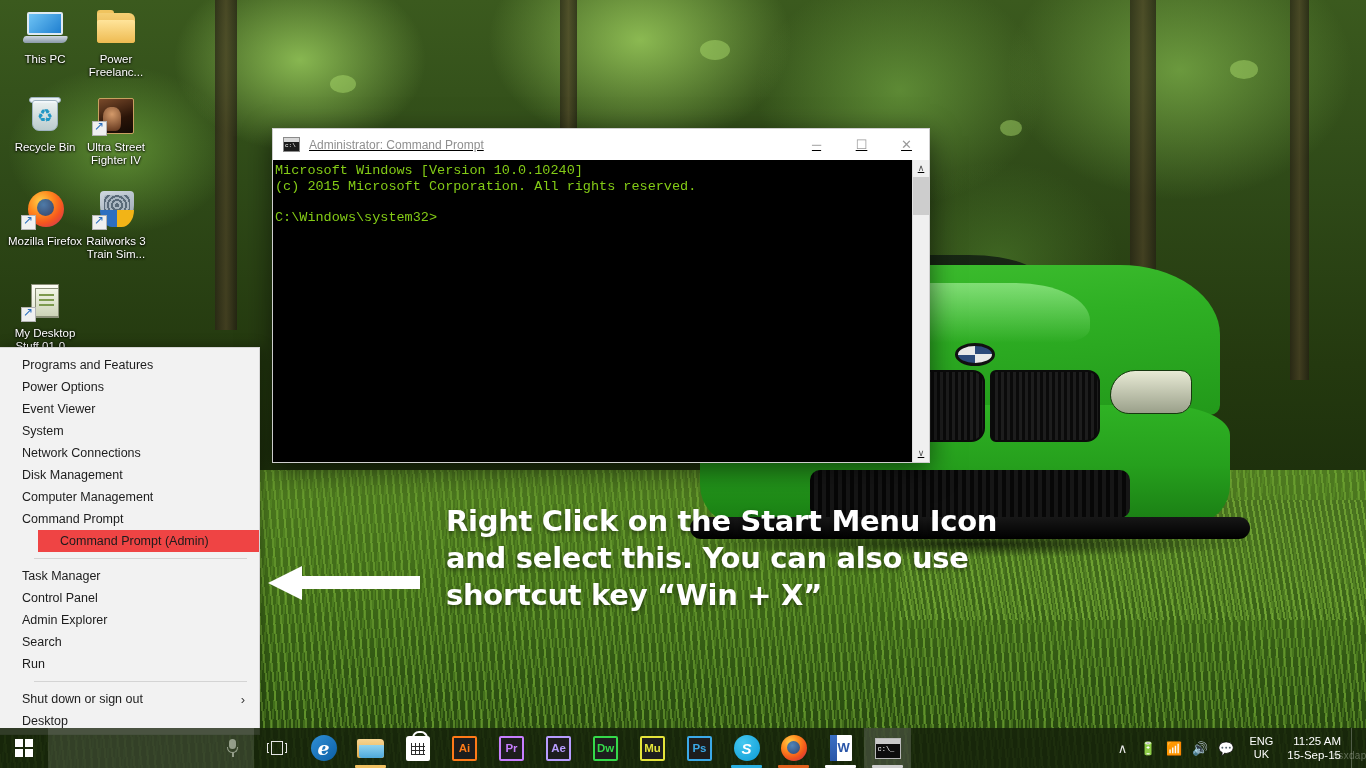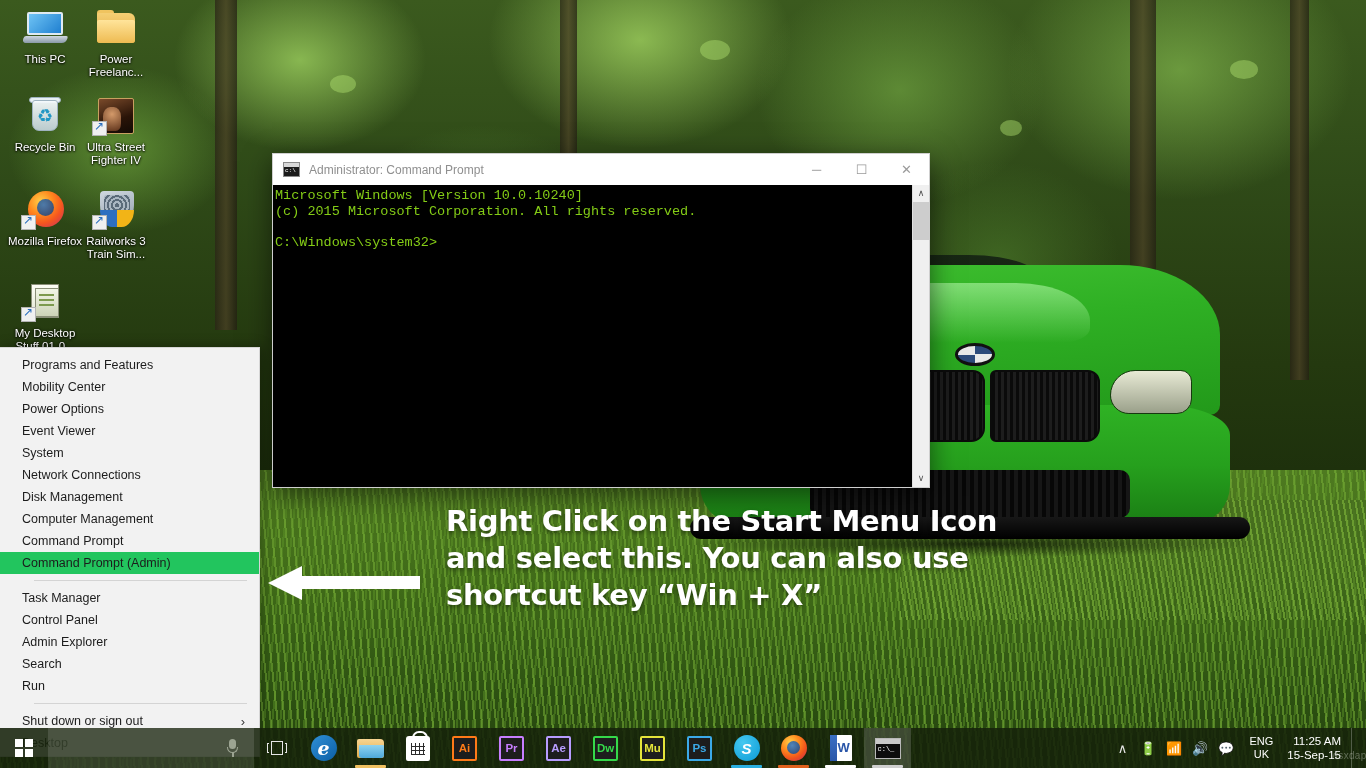--- a/index.html
+++ b/index.html
@@ -167,22 +167,23 @@
   .ic-shortcut {
     position:absolute; left:0; bottom:2px; width:15px; height:15px;
     background:#f0f0f0; border:1px solid #b4b4b4;
   }
   .ic-shortcut::after {
     content:"\2197"; position:absolute; left:1px; top:-3px; font-size:12px; color:#2b6fbf;
   }
 
   
   #cmd-window {
-    position:absolute; left:272px; top:153px; width:658px; height:335px;
+    position:absolute; left:272px; top:128px; width:658px; height:335px;
     box-shadow:0 8px 26px rgba(0,0,0,.55);
+    text-decoration:underline;
   }
   #cmd-titlebar {
     height:32px; background:#ffffff; display:flex; align-items:center;
     border:1px solid #cfcfcf; border-bottom:none;
   }
   .cmd-ico {
     width:17px; height:15px; margin-left:10px; margin-right:9px;
     background:#1b1b1b; border:1px solid #8a8a8a; position:relative; flex:none;
   }
   .cmd-ico::before { content:""; position:absolute; left:0; right:0; top:0; height:4px; background:#d8d8d8; }
@@ -213,21 +214,21 @@
   #winx-menu {
     position:absolute; left:0px; top:347px; width:260px;
     background:#f2f2f2; border:1px solid #d6d6d6; border-left:none;
     box-shadow:2px 0 12px rgba(0,0,0,.3);
     padding:6px 0 2px;
   }
   .mi {
     height:22px; display:flex; align-items:center; padding-left:22px;
     font-size:12.5px; color:#1c1c1c; position:relative;
   }
-  .mi.sel { background:#22c55e; }
+  .mi.sel { background:#ef4444;margin-left:38px; }
   .mi .sub { position:absolute; right:14px; color:#3a3a3a; font-size:13px; }
   .msep { height:1px; background:#d4d4d4; margin:6px 12px 6px 34px; }
 
   
   #arrow { position:absolute; left:268px; top:566px; width:152px; height:34px; }
   #arrow .shaft { position:absolute; left:30px; top:10px; width:122px; height:13px; background:#fff; }
   #arrow .head {
     position:absolute; left:0; top:0; width:0; height:0;
     border-top:17px solid transparent; border-bottom:17px solid transparent;
     border-right:34px solid #fff;
@@ -455,23 +456,20 @@
       <div class="sb-arrow">∨</div>
     </div>
   </div>
 </div>
 
 <div id="winx-menu">
   <div class="mi">
       <span>Programs and Features</span>
     </div>
   <div class="mi">
-      <span>Mobility Center</span>
-    </div>
-  <div class="mi">
       <span>Power Options</span>
     </div>
   <div class="mi">
       <span>Event Viewer</span>
     </div>
   <div class="mi">
       <span>System</span>
     </div>
   <div class="mi">
       <span>Network Connections</span>

